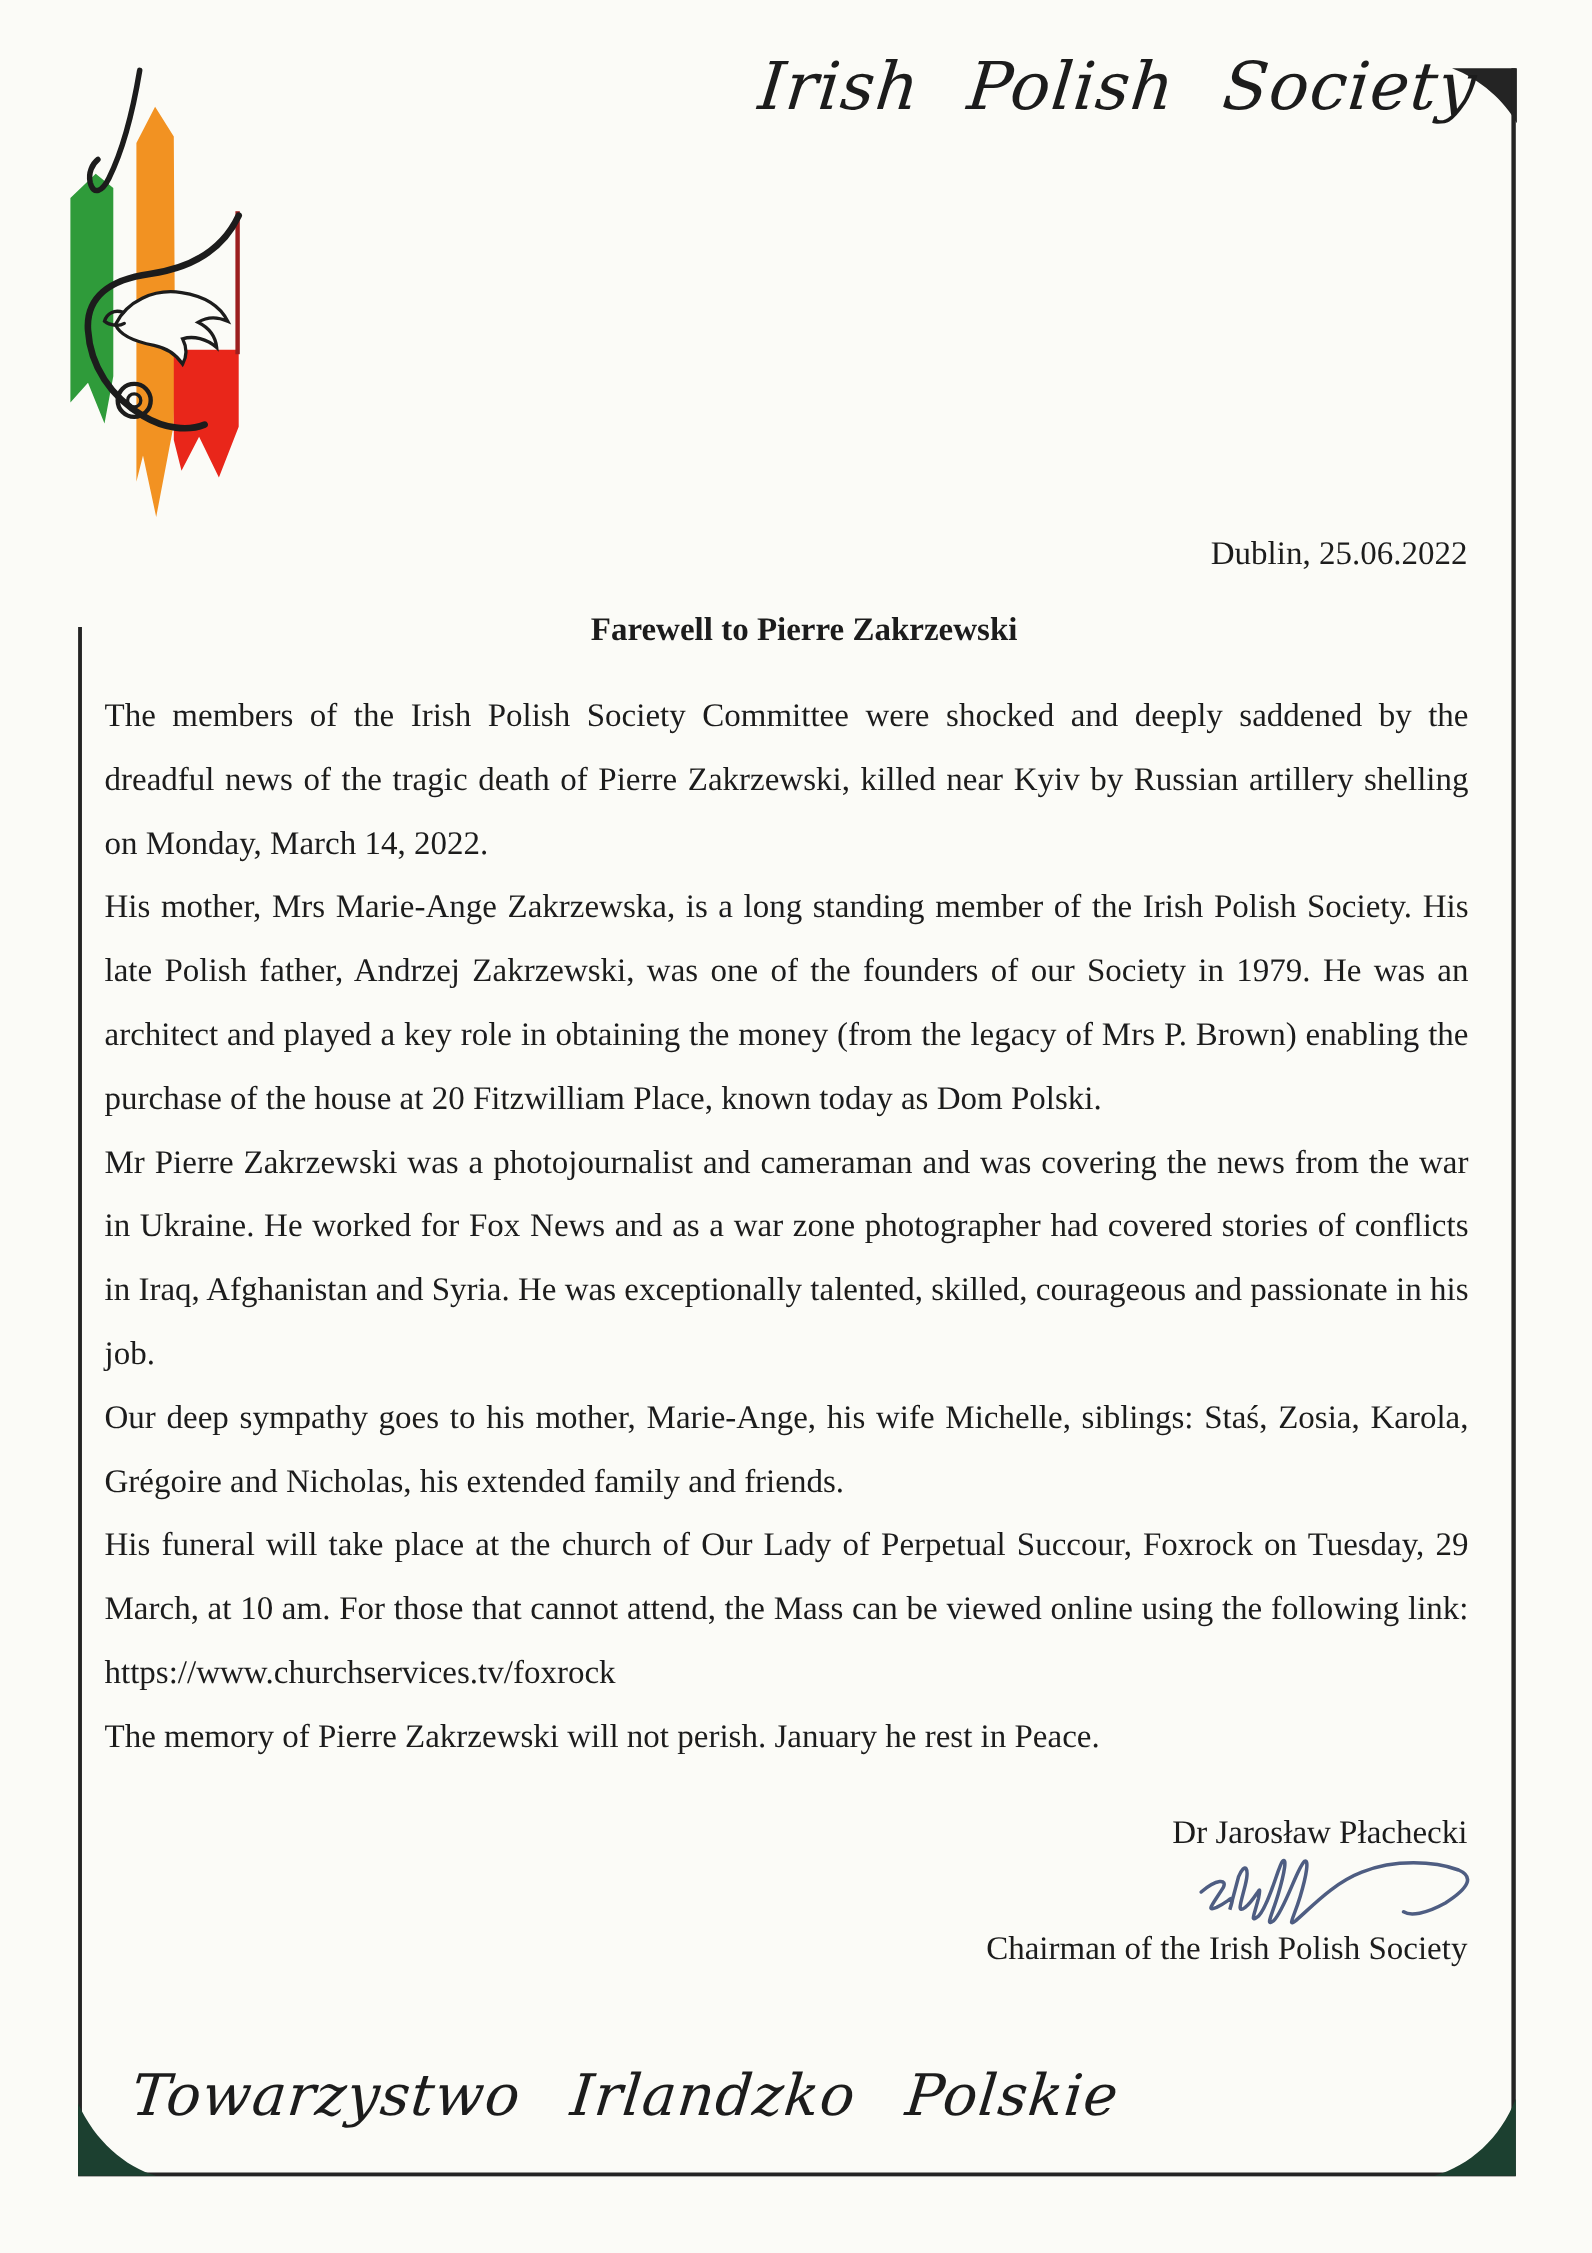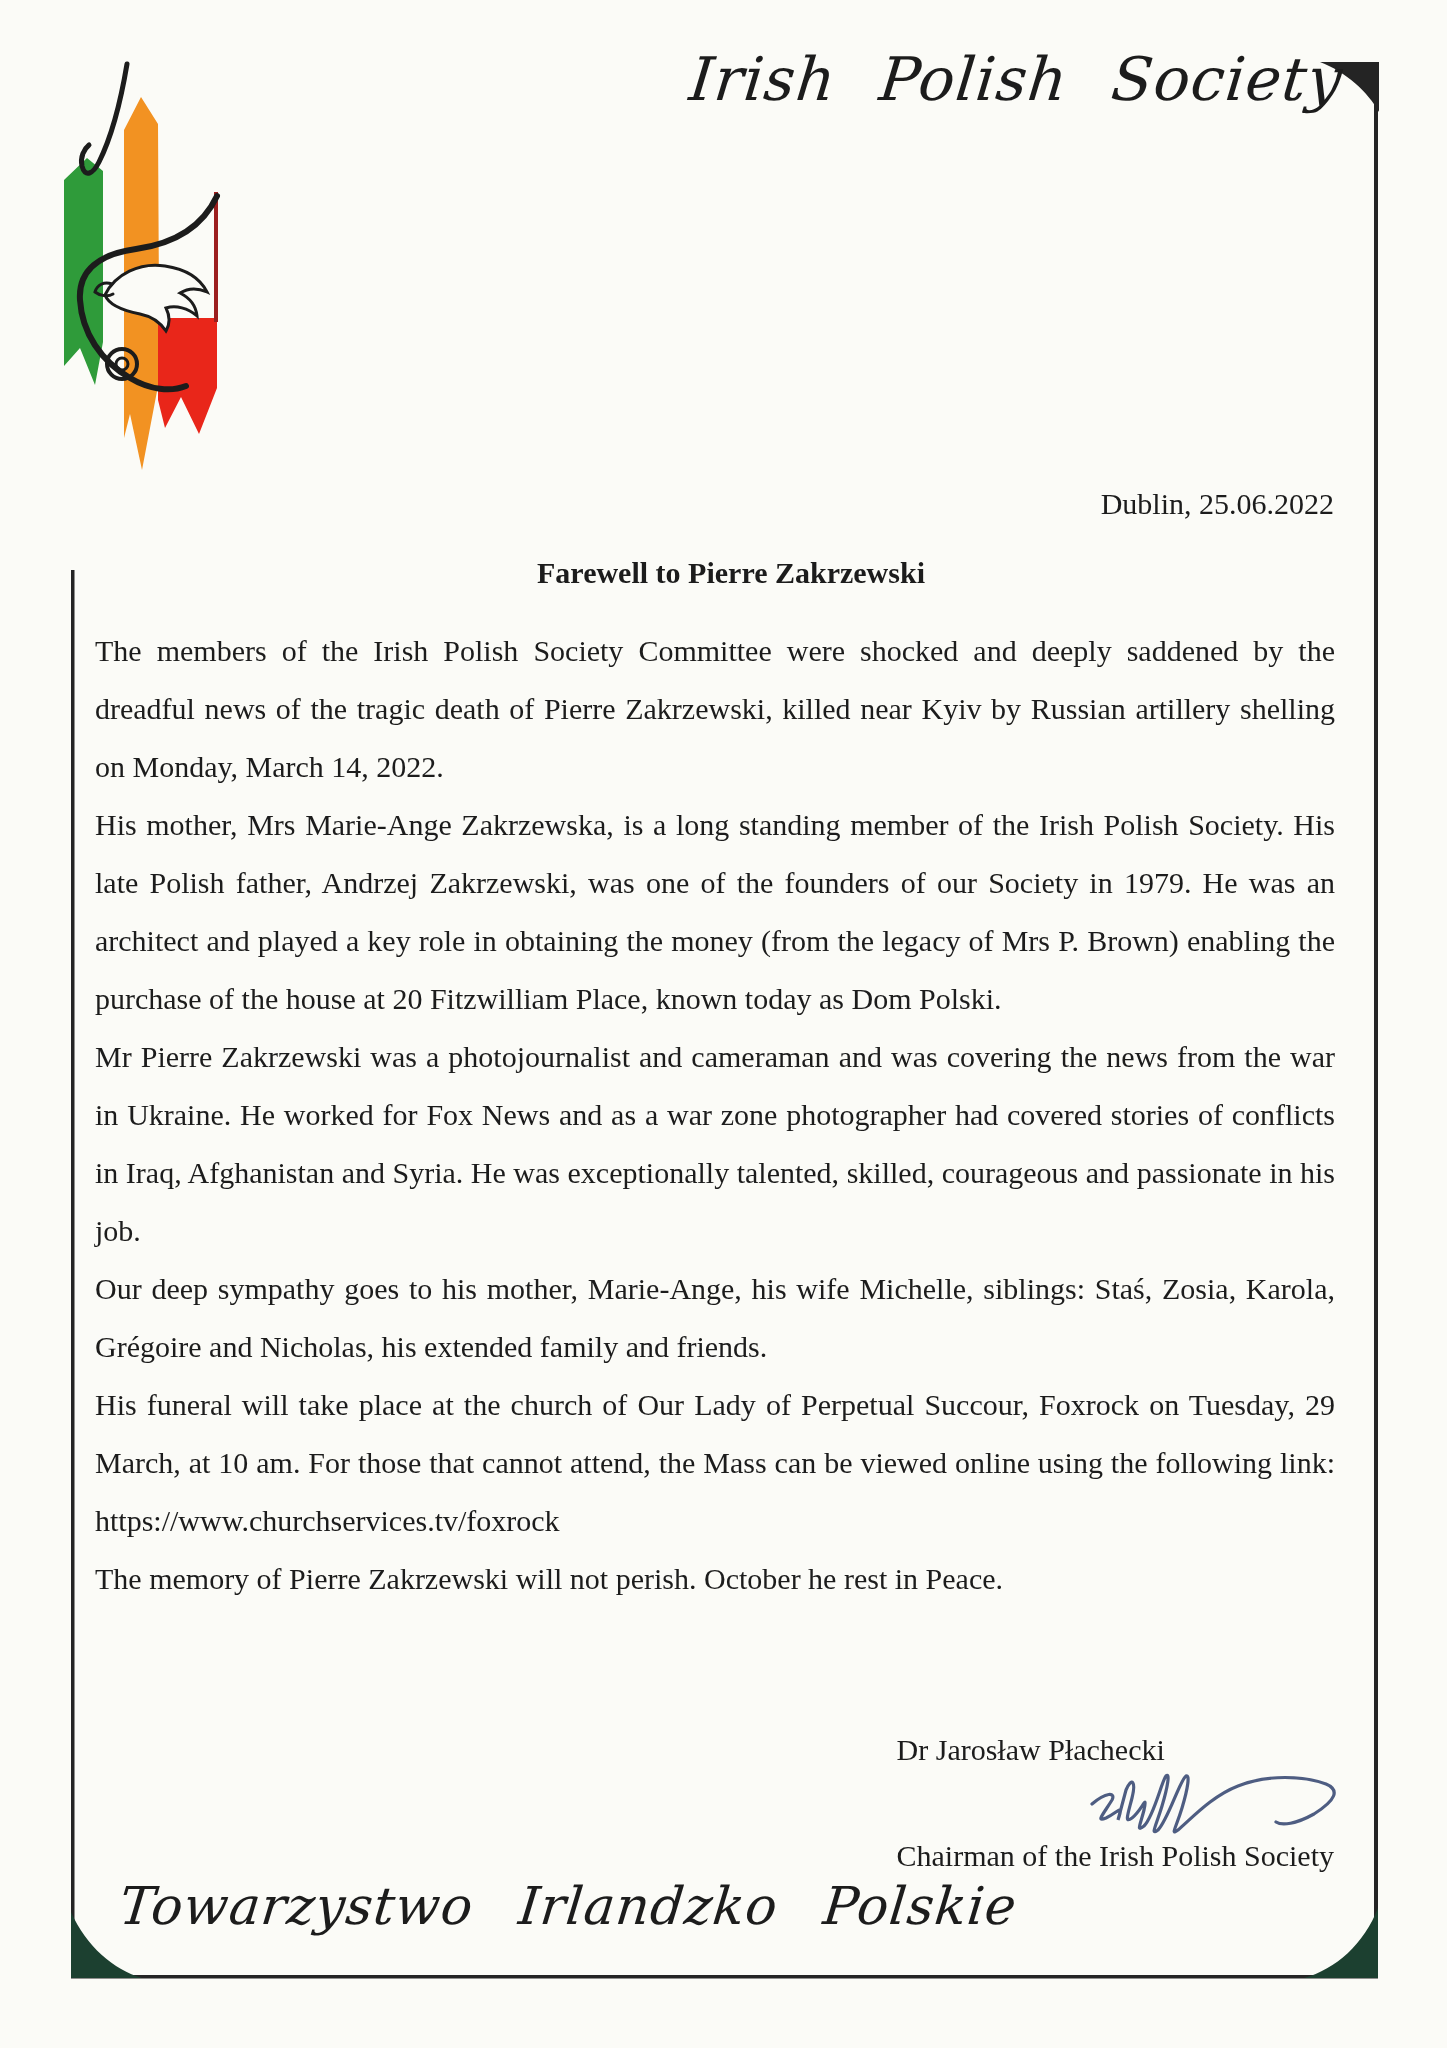--- a/index.html
+++ b/index.html
@@ -26,21 +26,21 @@
   .title{
     position:absolute;top:540px;left:95px;width:1240px;margin:16px;
     text-align:center;font-size:30px;font-weight:bold;
   }
   .body{
     position:absolute;top:622px;left:95px;width:1240px;
     font-size:30px;line-height:58px;text-align:justify;
   }
   .body p{margin:0;}
   .doc-link{color:inherit;}
-  .sig-block{position:absolute;top:1728px;right:113px;text-align:left;}
+  .sig-block{position:absolute;top:1644px;right:113px;text-align:right;}
   .sig-name{font-size:30px;line-height:44px;white-space:nowrap;}
   .scribble{display:block;width:272px;height:64px;margin:0 -16px 0 auto;}
   .sig-role{font-size:30px;line-height:40px;white-space:nowrap;}
   .footer-script{
     position:absolute;top:1876px;left:120px;
     font-family:"DejaVu Serif",serif;font-style:italic;
     font-size:52px;word-spacing:28px;letter-spacing:1px;
     transform:skewX(-6deg);
     white-space:nowrap;
   }
@@ -80,21 +80,21 @@
   <div class="dateline">Dublin, 25.06.2022</div>
 
   <h1 class="title">Farewell to Pierre Zakrzewski</h1>
 
   <div class="body">
     <p>The members of the Irish Polish Society Committee were shocked and deeply saddened by the dreadful news of the tragic death of Pierre Zakrzewski, killed near Kyiv by Russian artillery shelling on Monday, March 14, 2022.</p>
     <p>His mother, Mrs Marie-Ange Zakrzewska, is a long standing member of the Irish Polish Society. His late Polish father, Andrzej Zakrzewski, was one of the founders of our Society in 1979. He was an architect and played a key role in obtaining the money (from the legacy of Mrs P. Brown) enabling the purchase of the house at 20 Fitzwilliam Place, known today as Dom Polski.</p>
     <p>Mr Pierre Zakrzewski was a photojournalist and cameraman and was covering the news from the war in Ukraine. He worked for Fox News and as a war zone photographer had covered stories of conflicts in Iraq, Afghanistan and Syria. He was exceptionally talented, skilled, courageous and passionate in his job.</p>
     <p>Our deep sympathy goes to his mother, Marie-Ange, his wife Michelle, siblings: Staś, Zosia, Karola, Grégoire and Nicholas, his extended family and friends.</p>
     <p><span>His funeral will take place at the church of Our Lady of Perpetual Succour, Foxrock on Tuesday, 29 March, at 10 am. For those that cannot attend, the Mass can be viewed online using the following link: </span><a class="doc-link">https://www.churchservices.tv/foxrock</a></p>
-    <p>The memory of Pierre Zakrzewski will not perish. October he rest in Peace.</p>
+    <p>The memory of Pierre Zakrzewski will not perish. January he rest in Peace.</p>
   </div>
 
   <div class="sig-block">
     <div class="sig-name">Dr Jarosław Płachecki</div>
     <svg class="scribble" viewBox="0 0 272 64">
       <path d="M14,32 C28,20 38,20 34,28 C24,44 18,50 28,46 C41,40 46,30 40,48 L48,18 C54,4 58,10 54,26 C50,42 46,52 54,46 C64,38 70,20 66,38 C62,54 58,60 66,54 C76,44 84,8 88,4 C92,0 90,14 84,34 C78,54 72,64 80,58 C90,48 102,8 108,4 C112,2 110,16 104,36 C98,56 92,64 100,58 C114,46 134,24 160,14 C190,2 226,4 248,12 C262,18 258,28 236,42 C218,52 204,54 198,50" fill="none" style="stroke:var(--signature-ink,#4e5d82)" stroke-width="3.2" stroke-linecap="round"></path>
     </svg>
     <div class="sig-role">Chairman of the Irish Polish Society</div>
   </div>
 

